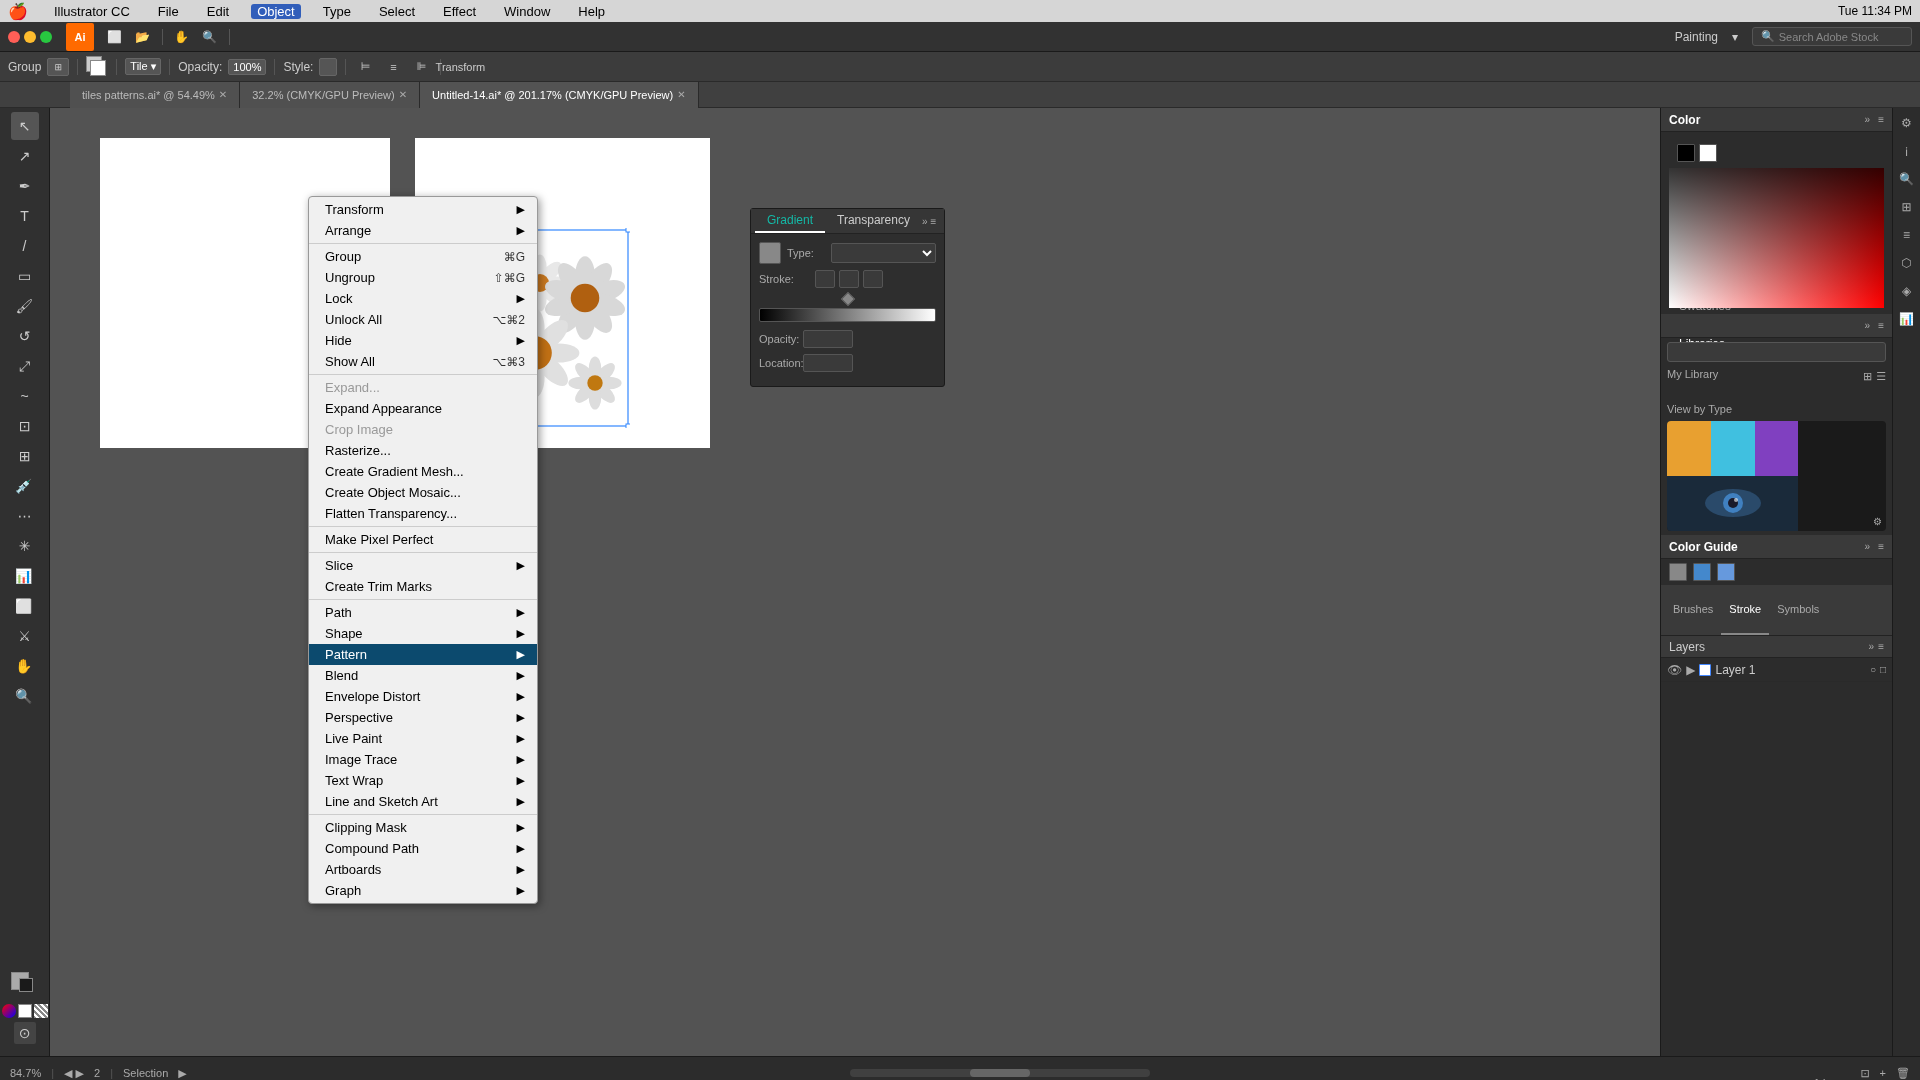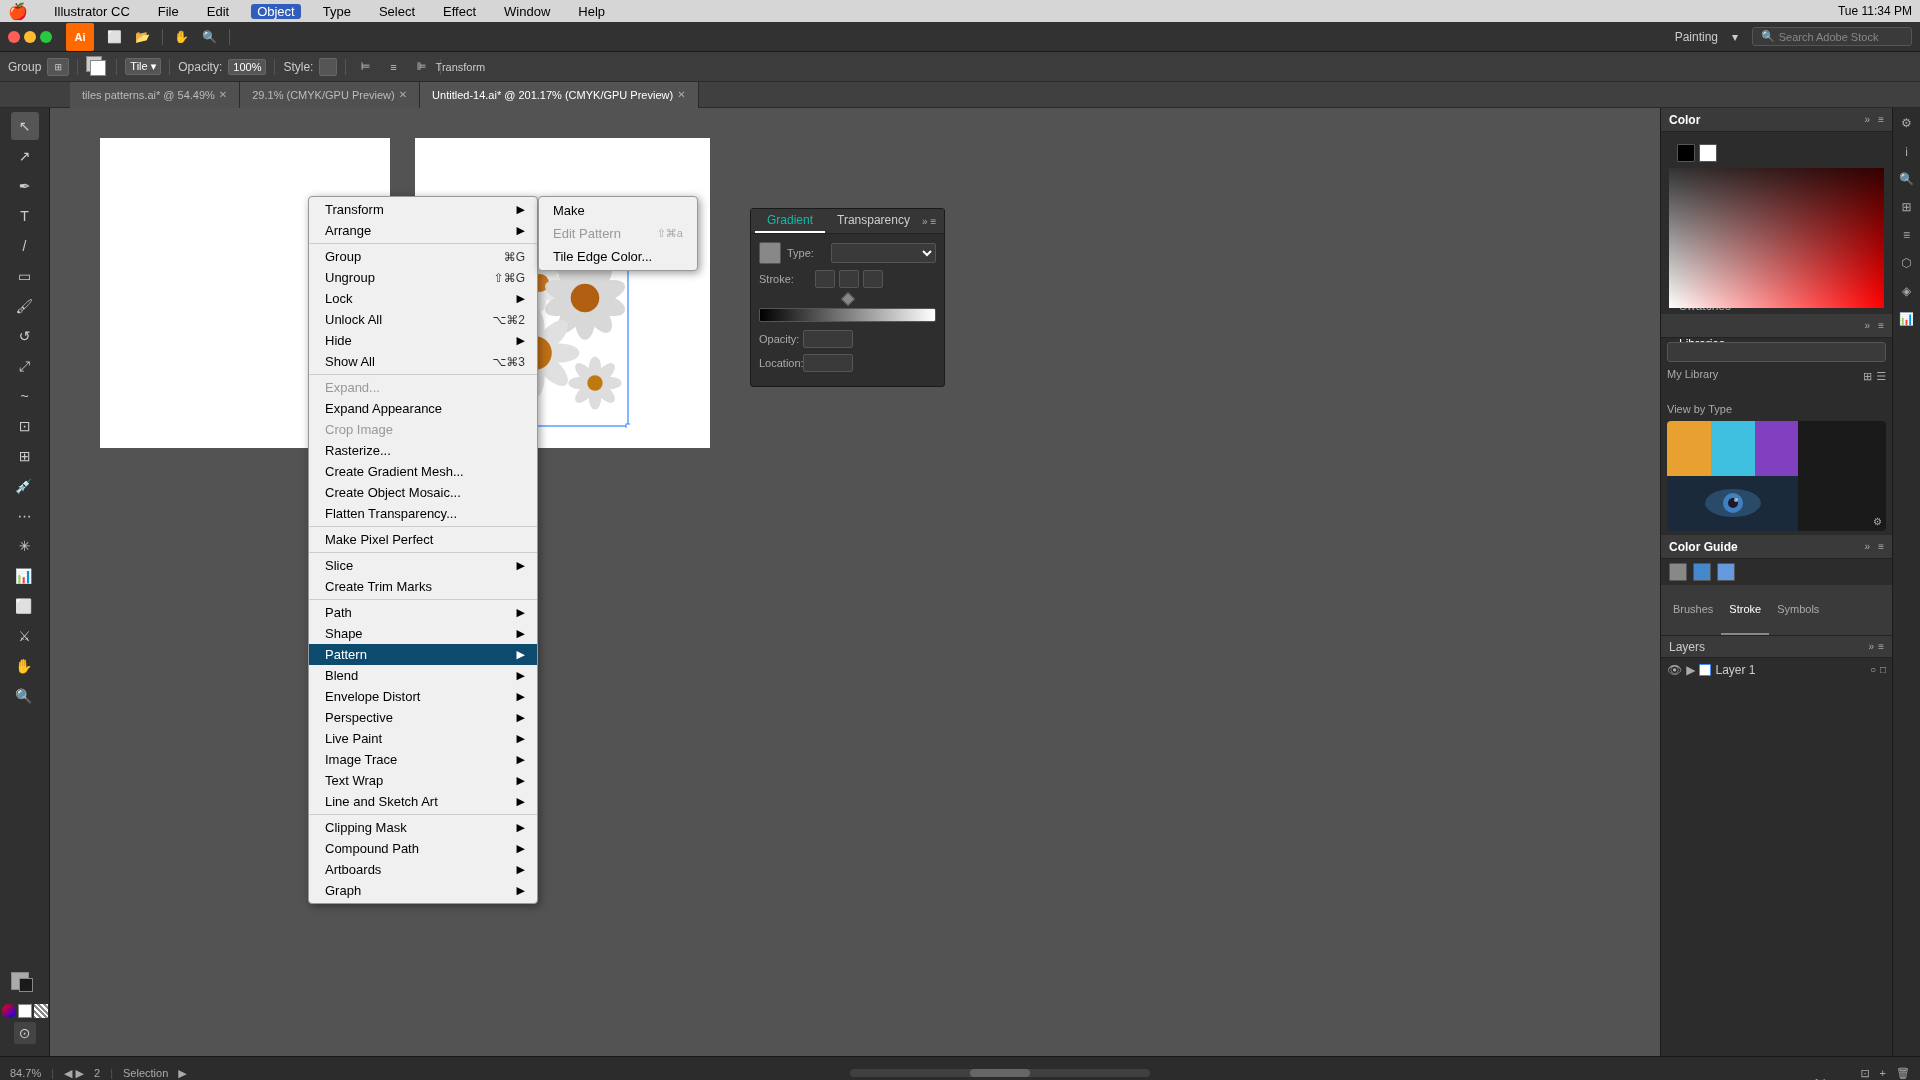--- a/index.html
+++ b/index.html
@@ -495,21 +495,21 @@
     <span style="font-size:11px;color:#ccc;">Transform</span>
   </div>
 </div>
 
 <div id="tabbar">
   <div class="tab">
     <span>tiles patterns.ai* @ 54.49%</span>
     <span class="tab-close">✕</span>
   </div>
   <div class="tab">
-    <span>29.1% (CMYK/GPU Preview)</span>
+    <span>32.2% (CMYK/GPU Preview)</span>
     <span class="tab-close">✕</span>
   </div>
   <div class="tab active">
     <span>Untitled-14.ai* @ 201.17% (CMYK/GPU Preview)</span>
     <span class="tab-close">✕</span>
   </div>
 </div>
 
 <div id="layout">
 
@@ -776,32 +776,20 @@
           <span>Artboards</span>
           <span class="arrow">▶</span>
         </div>
         <div class="menu-row">
           <span>Graph</span>
           <span class="arrow">▶</span>
         </div>
       </div>
     </div>
 
-    <div id="pattern-submenu">
-      <div class="sub-row">
-        <span>Make</span>
-      </div>
-      <div class="sub-row disabled">
-        <span>Edit Pattern</span>
-        <span class="shortcut">⇧⌘a</span>
-      </div>
-      <div class="sub-row">
-        <span>Tile Edge Color...</span>
-      </div>
-    </div>
 
     <div style="position:absolute;top:100px;left:700px;width:195px;background:#2e2e2e;border:1px solid #1a1a1a;border-radius:3px;z-index:200;">
       <div class="grad-trans-tabs">
         <div class="gt-tab active">Gradient</div>
         <div class="gt-tab">Transparency</div>
         <div style="margin-left:auto;display:flex;align-items:center;gap:3px;padding-right:4px;">
           <span style="cursor:pointer;color:#aaa;font-size:10px;">»</span>
           <span style="cursor:pointer;color:#aaa;font-size:10px;">≡</span>
         </div>
       </div>

